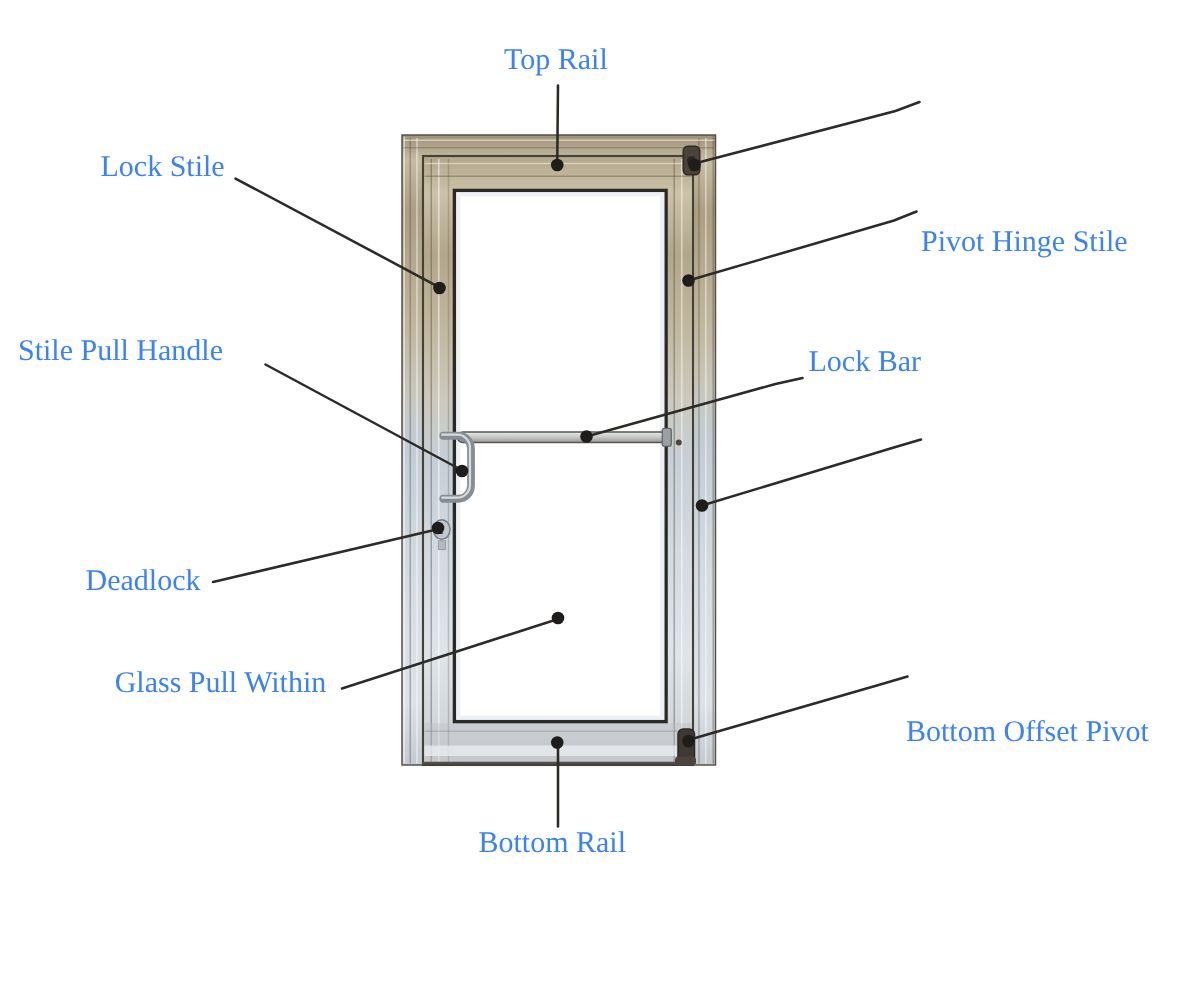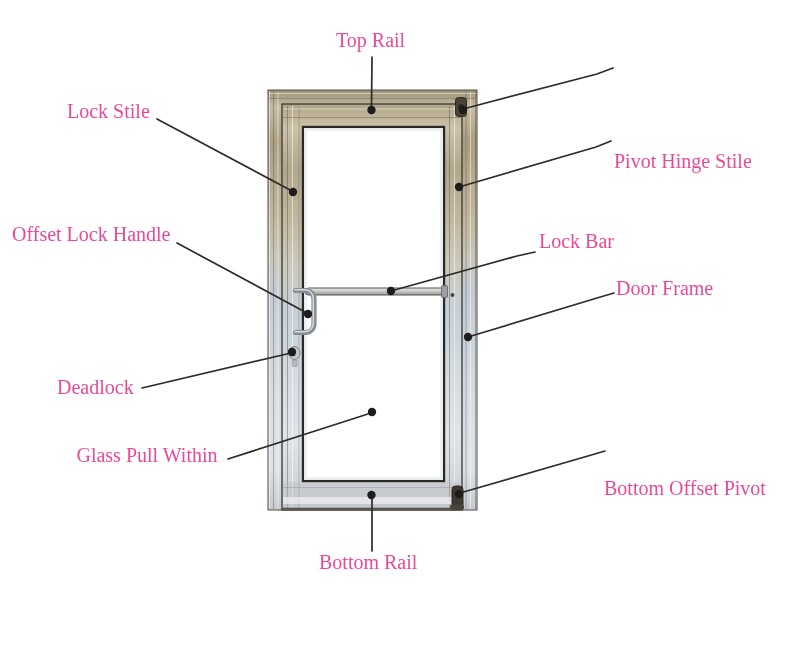--- a/index.html
+++ b/index.html
@@ -8,21 +8,21 @@
     width:800px;height:658px;
     background:#ffffff;
     overflow:hidden;
     font-family:"Liberation Serif","DejaVu Serif",serif;
   }
   #art{position:absolute;left:0;top:0;}
   .lbl{
     position:absolute;
     font-size:20px;
     line-height:1.12;
-    color:#ec4899;
+    color:#3b82f6;
     white-space:nowrap;
   }
   .lbl.center{text-align:center;white-space:normal;}
 </style>
 </head>
 <body>
 
 <div id="stage">
 
   <svg id="art" width="800" height="658" viewBox="0 0 800 658">
@@ -151,23 +151,22 @@
       <circle cx="292" cy="352" r="4.2"></circle>
       <circle cx="372" cy="412" r="4.2"></circle>
       <circle cx="459" cy="494" r="4.2"></circle>
       <circle cx="371.5" cy="495" r="4.2"></circle>
     </g>
   </svg>
 
   <div class="lbl" style="left:336px;top:29px;">Top Rail</div>
   <div class="lbl" style="left:67px;top:100px;">Lock Stile</div>
   <div class="lbl" style="left:614px;top:126px;margin-top:24px;">Pivot Hinge Stile</div>
-  <div class="lbl" style="left:12px;top:223px;">Offset Lock Handle</div>
+  <div class="lbl" style="left:12px;top:223px;">Stile Pull Handle</div>
   <div class="lbl" style="left:539px;top:230px;">Lock Bar</div>
-  <div class="lbl" style="left:616px;top:277px;">Door Frame</div>
   <div class="lbl" style="left:57px;top:376px;">Deadlock</div>
   <div class="lbl center" style="left:42px;top:444px;width:210px;">
     <div>Glass Pull Within</div>
   </div>
   <div class="lbl" style="left:604px;top:431px;margin-top:46px;">Bottom Offset Pivot</div>
   <div class="lbl" style="left:319px;top:551px;">Bottom Rail</div>
 
 </div>
 
 </body></html>

